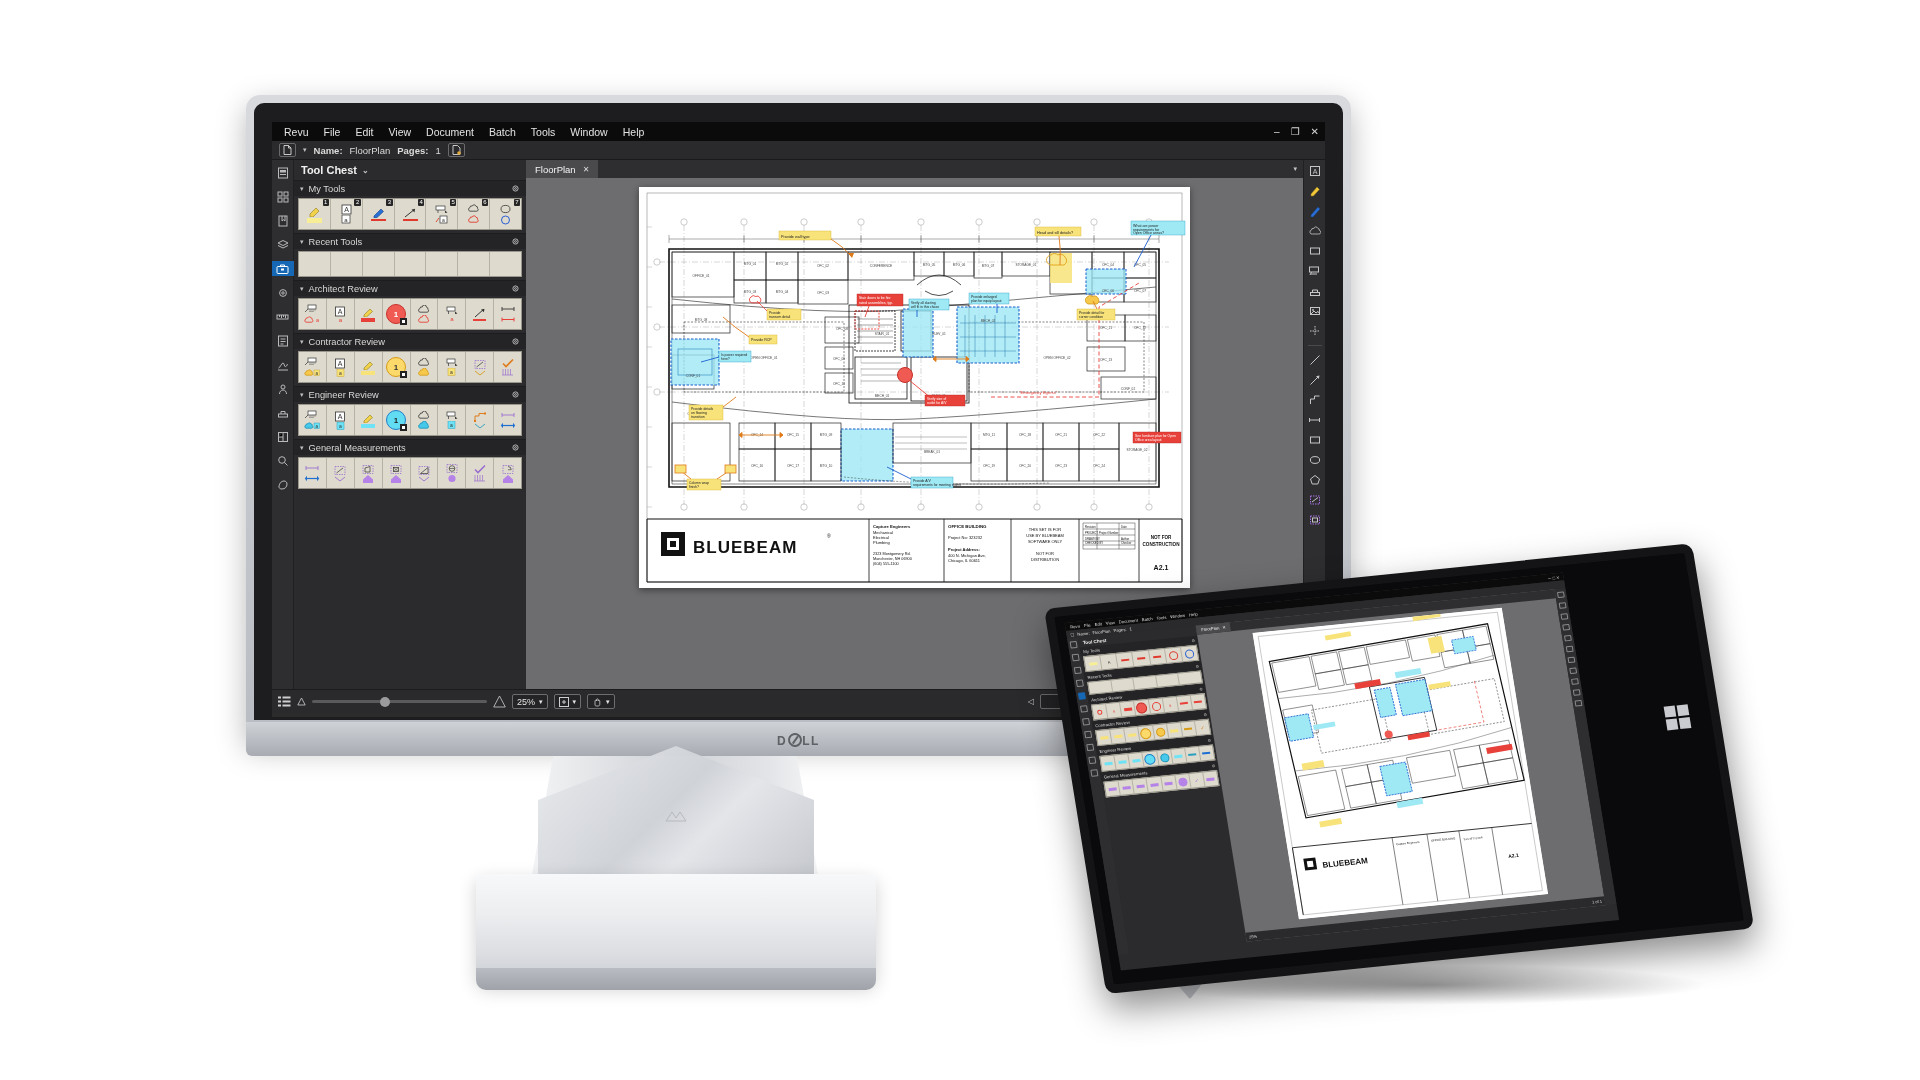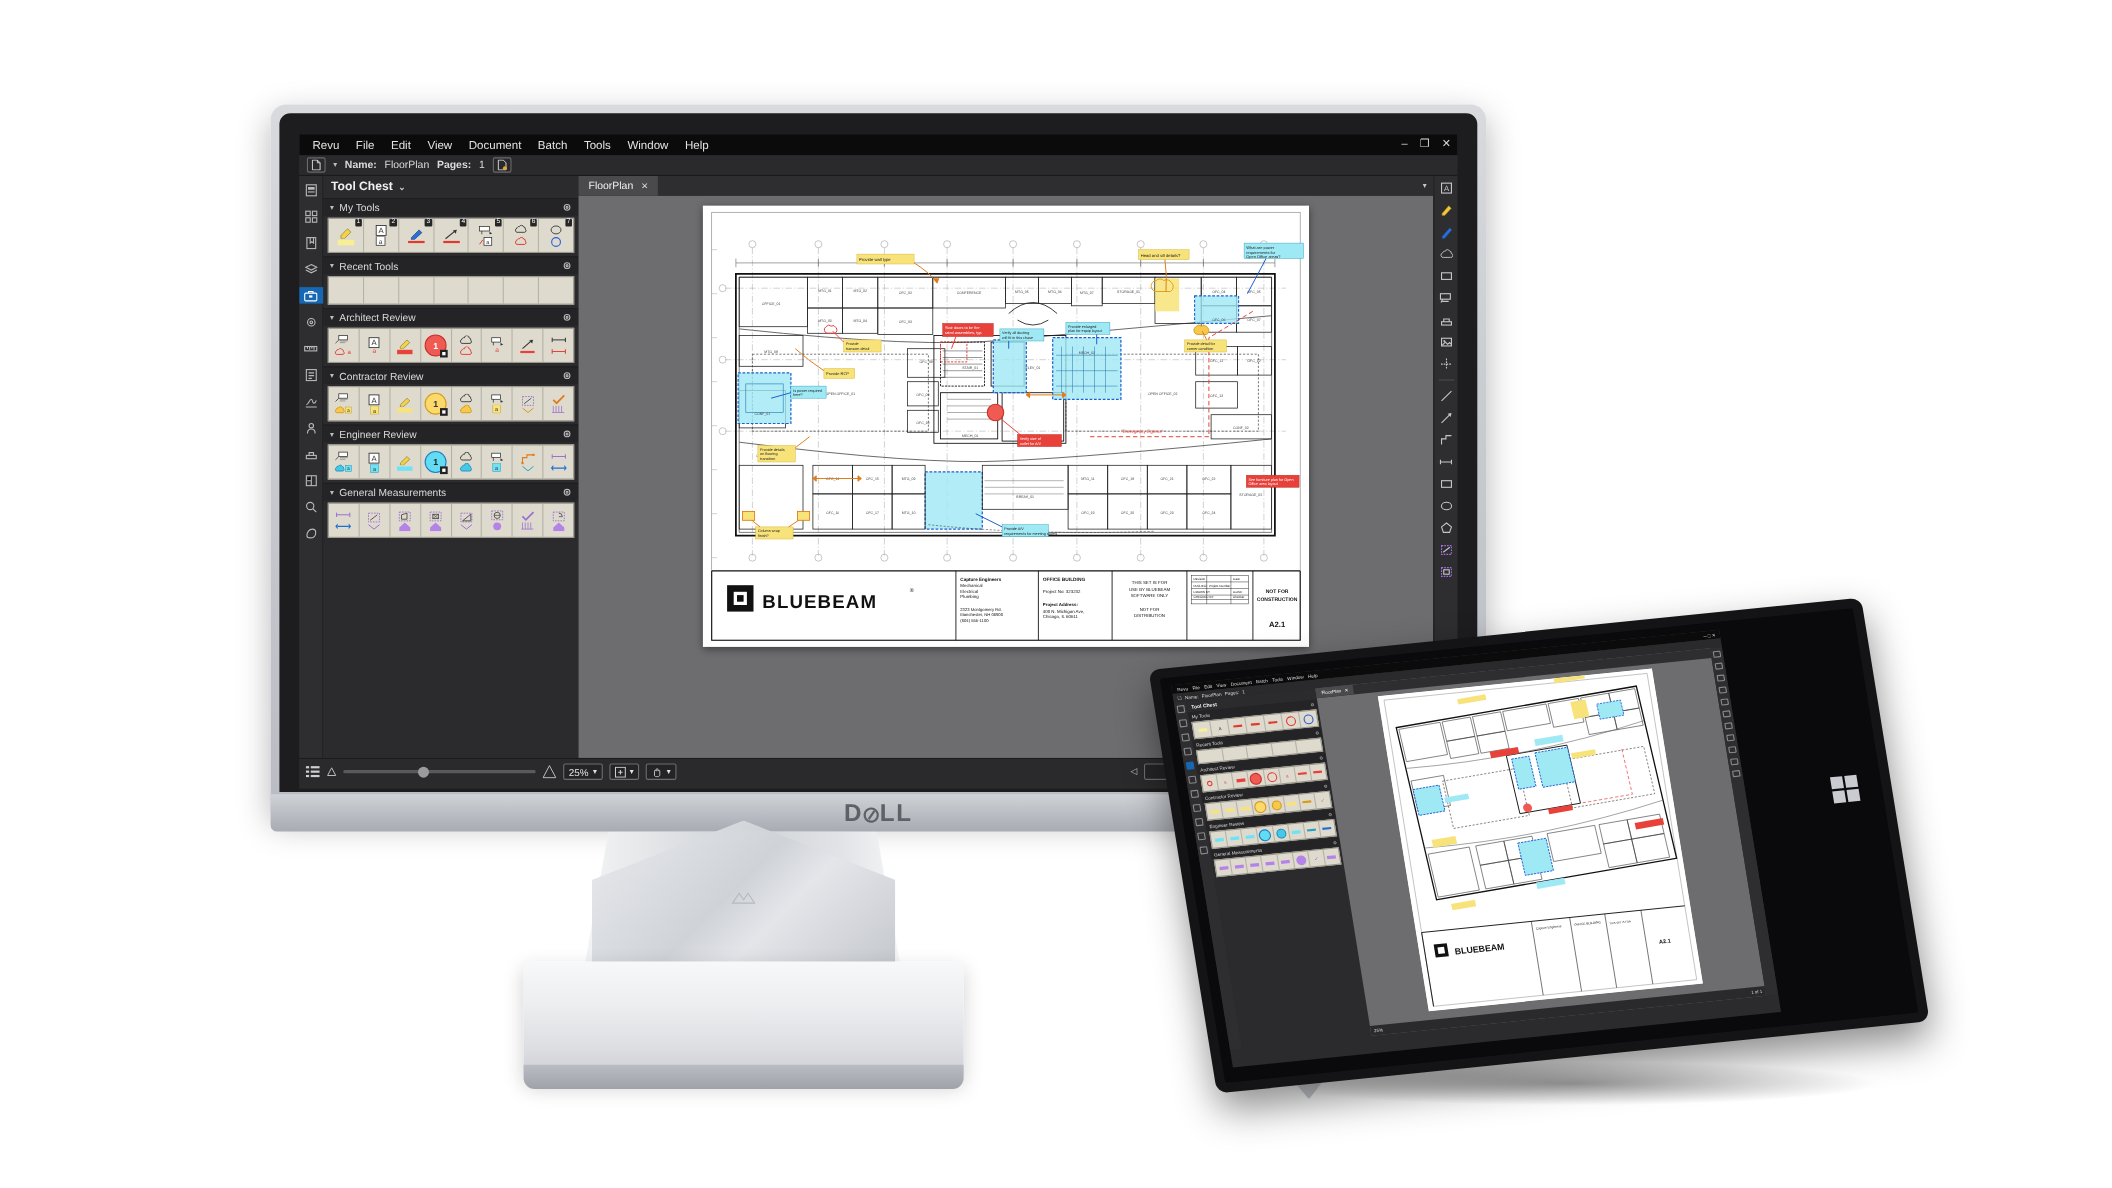--- a/index.html
+++ b/index.html
@@ -29,21 +29,21 @@
     font-size:11px; color:#e8e8e8;
   }
   #monitor-chin{
     position:absolute; left:246px; top:722px; width:1105px; height:34px;
     background: linear-gradient(180deg,#cfd2d6 0%, #b7bac0 60%, #a8abb1 100%);
     border-radius: 0 0 6px 6px;
     display:flex; align-items:center; justify-content:center;
   }
   #dell-logo{
     font-family:"Liberation Sans", sans-serif;
-    font-weight:700; font-size:22px; letter-spacing:1.5px; color:#5e6166;
+    font-weight:700; font-size:12px; letter-spacing:1.5px; color:#5e6166;
   }
   #dell-logo .o{
     display:inline-block; width:14px;height:14px; border-radius:50%;
     border:2.6px solid #5e6166; position:relative; top:2px; margin:0 .5px;
     transform: rotate(-15deg);
   }
   #dell-logo .o::after{
     content:""; position:absolute; left:1px; top:3.5px; width:9px; height:2.4px;
     background:#5e6166; transform:rotate(-40deg);
   }

